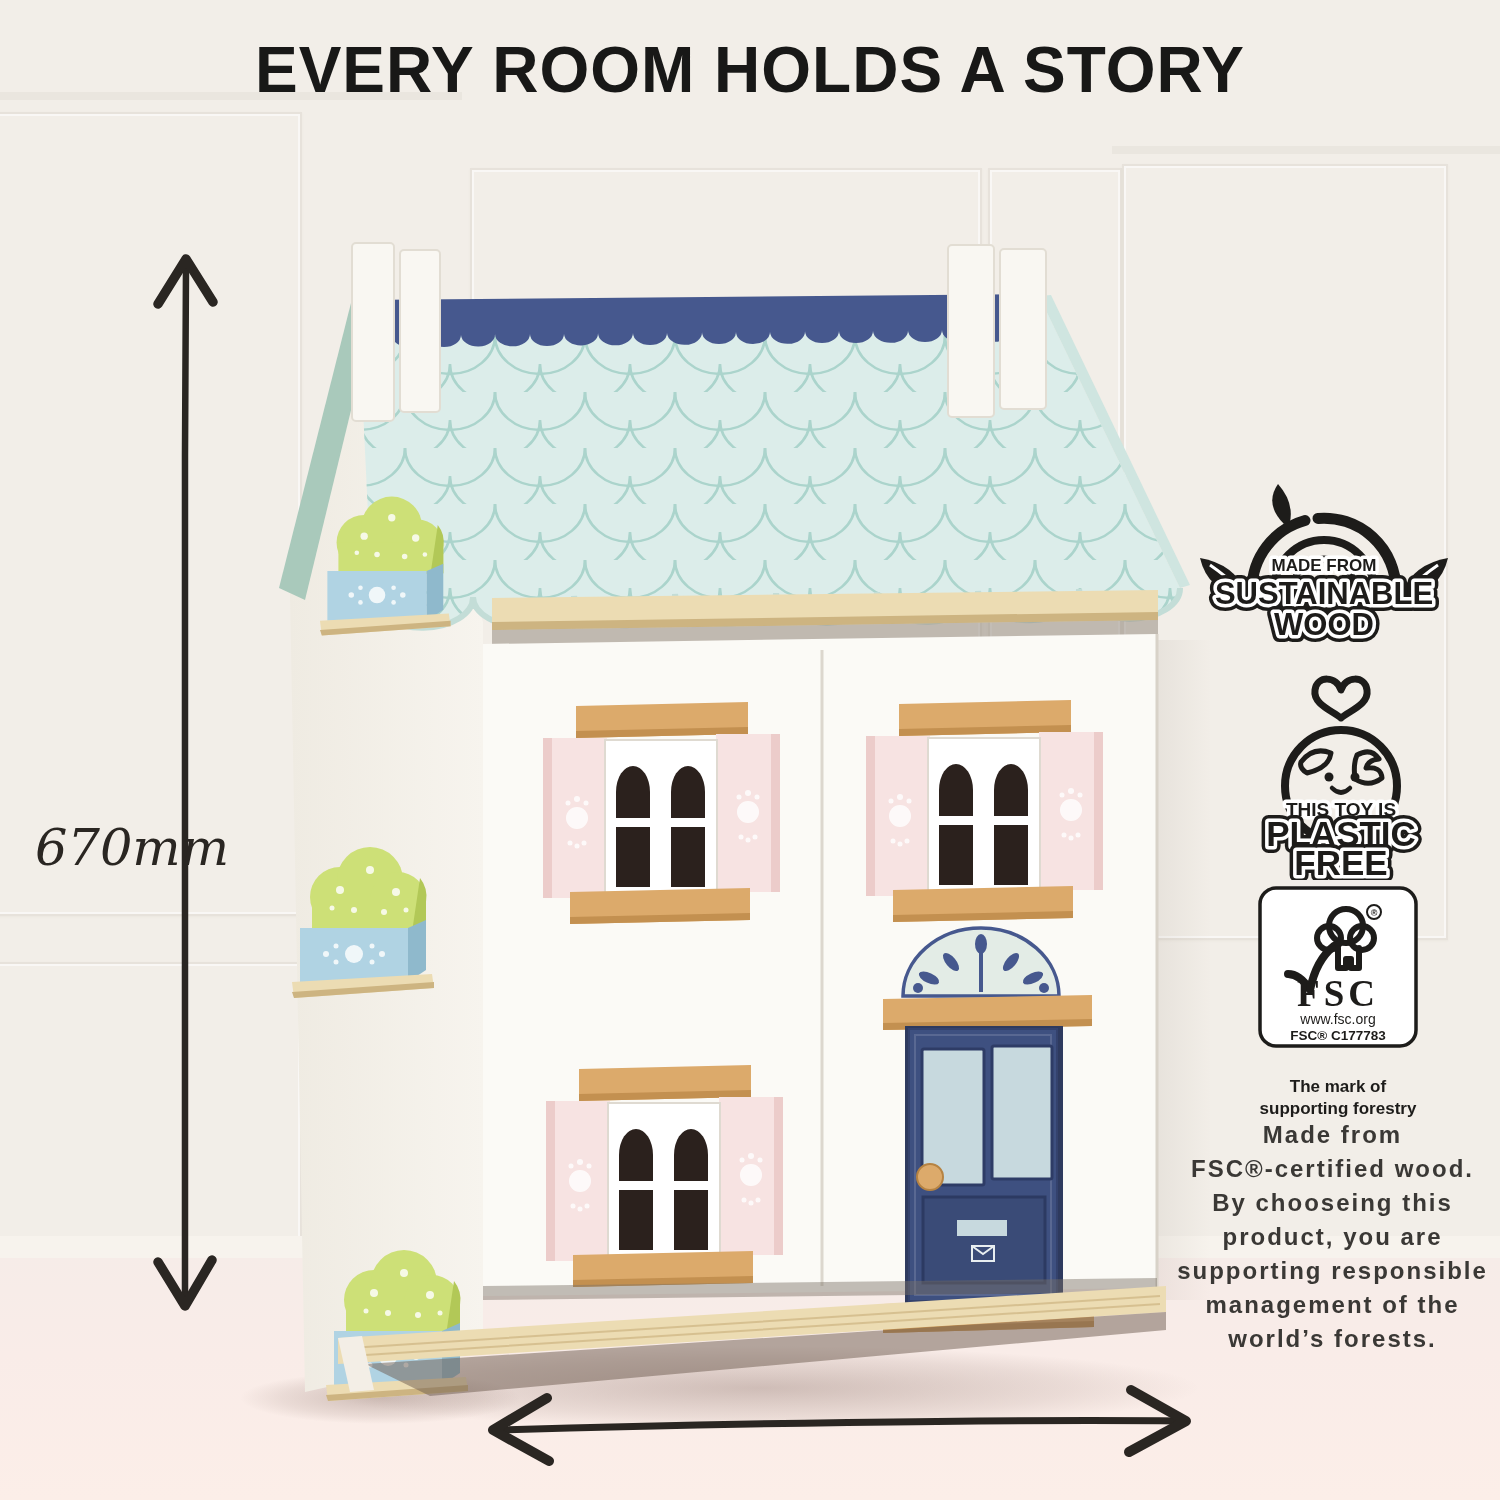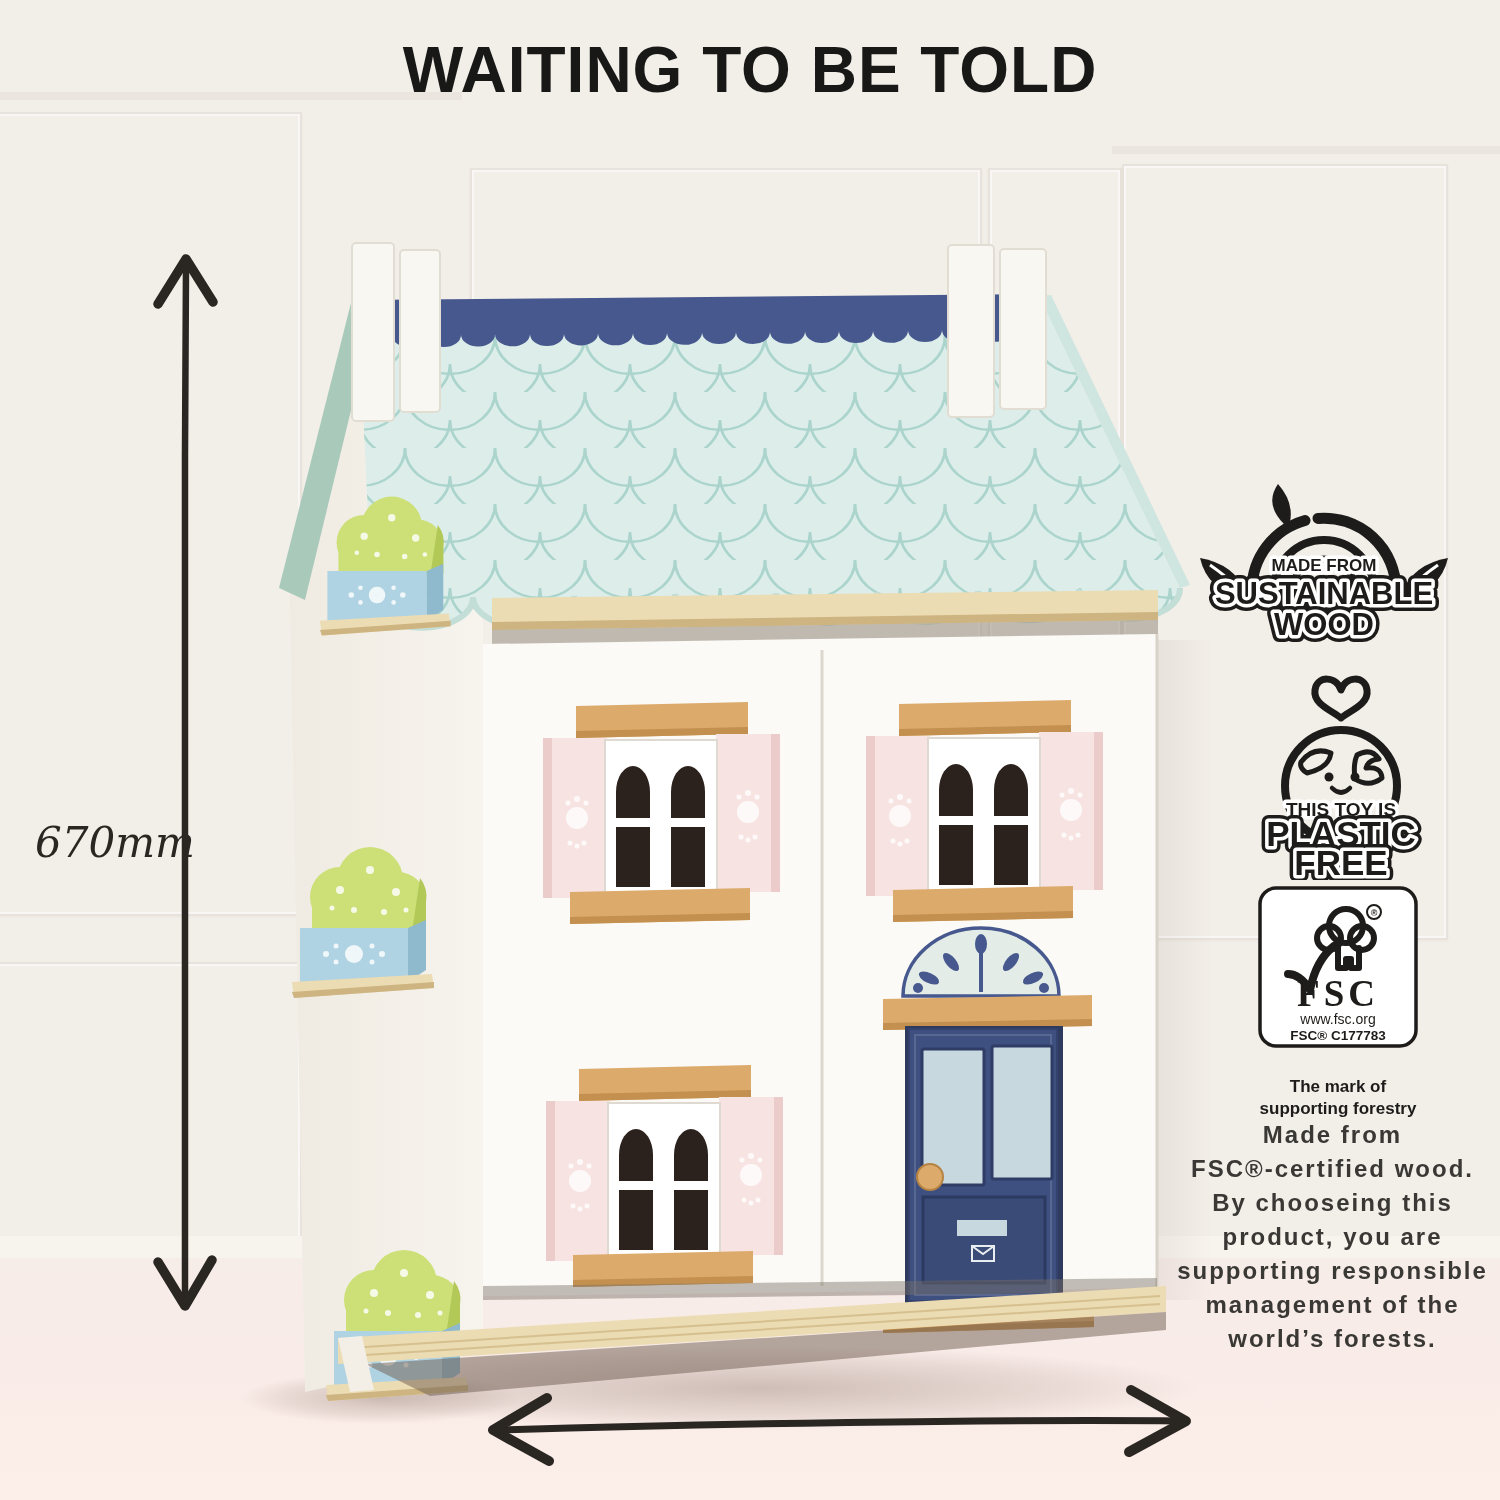--- a/index.html
+++ b/index.html
@@ -14,21 +14,21 @@
   #baseboard{position:absolute;left:0;top:1236px;width:1500px;height:24px;
     background:#f7f3ed;border-bottom:2px solid rgba(140,120,100,.08);}
   #wallshadow{position:absolute;left:1157px;top:640px;width:55px;height:660px;
     background:linear-gradient(90deg,rgba(90,75,60,.07),rgba(90,75,60,0));}
   
   #title{position:absolute;left:0;top:30px;width:1500px;text-align:center;
     color:#181817;font-weight:700;font-size:64px;line-height:1.26;letter-spacing:1px;}
   
   .dim-label{position:absolute;font-family:"DejaVu Serif",serif;font-style:italic;
     color:var(--c-dim,#2a2622);text-align:center;}
-  #dim-height{left:35px;top:818px;width:150px;font-size:42px;}
+  #dim-height{left:35px;top:818px;width:150px;font-size:51px;}
   #dim-depth{left:200px;top:1380px;width:180px;font-size:39px;line-height:1.22;}
   #dim-width{left:630px;top:1452px;width:190px;font-size:41px;}
   
   svg{position:absolute;left:0;top:0;}
   .f-wood{fill:var(--c-wood,#dcaa6b);} .f-woodd{fill:var(--c-wood-dark,#c39050);}
   .f-pink{fill:var(--c-pink,#f7e3e2);} .f-pinkd{fill:var(--c-pink-dark,#ecccca);}
   .f-pane{fill:var(--c-pane,#2b211d);}
   .f-green{fill:var(--c-green,#cde077);} .f-greend{fill:var(--c-green-dark,#b2c857);}
   .f-bblue{fill:var(--c-box-blue,#b0d3e3);} .f-bblued{fill:var(--c-box-blue-dark,#8fb9cc);}
   .f-ply{fill:var(--c-plywood,#ecdcb3);} .f-plyd{fill:var(--c-plywood-line,#cdb481);}
@@ -63,21 +63,21 @@
   <div class="panel" style="left:-50px;top:112px;width:348px;height:800px;"></div>
   <div class="panel" style="left:-50px;top:962px;width:348px;height:520px;"></div>
   <div class="panel" style="left:470px;top:168px;width:508px;height:1078px;"></div>
   <div class="panel" style="left:988px;top:168px;width:130px;height:1078px;"></div>
   <div class="panel" style="left:1122px;top:164px;width:322px;height:772px;"></div>
   <div id="baseboard"></div>
   <div id="floor"></div>
   <div id="wallshadow"></div>
 
   <div id="title">
-    <div>WAITING TO BE TOLD</div>
+    <div>EVERY ROOM HOLDS A STORY</div>
   </div>
 
   <svg width="1500" height="1500" viewBox="0 0 1500 1500">
     <defs>
       <pattern id="scales" width="90" height="56" patternUnits="userSpaceOnUse">
         <path class="scaleln" d="M-45,0 a45,38 0 0 0 90,0"></path>
         <path class="scaleln" d="M45,0 a45,38 0 0 0 90,0"></path>
         <path class="scaleln" d="M0,28 a45,38 0 0 0 90,0"></path>
       </pattern>
       <radialGradient id="shadowGrad" cx="50%" cy="50%" r="50%">

